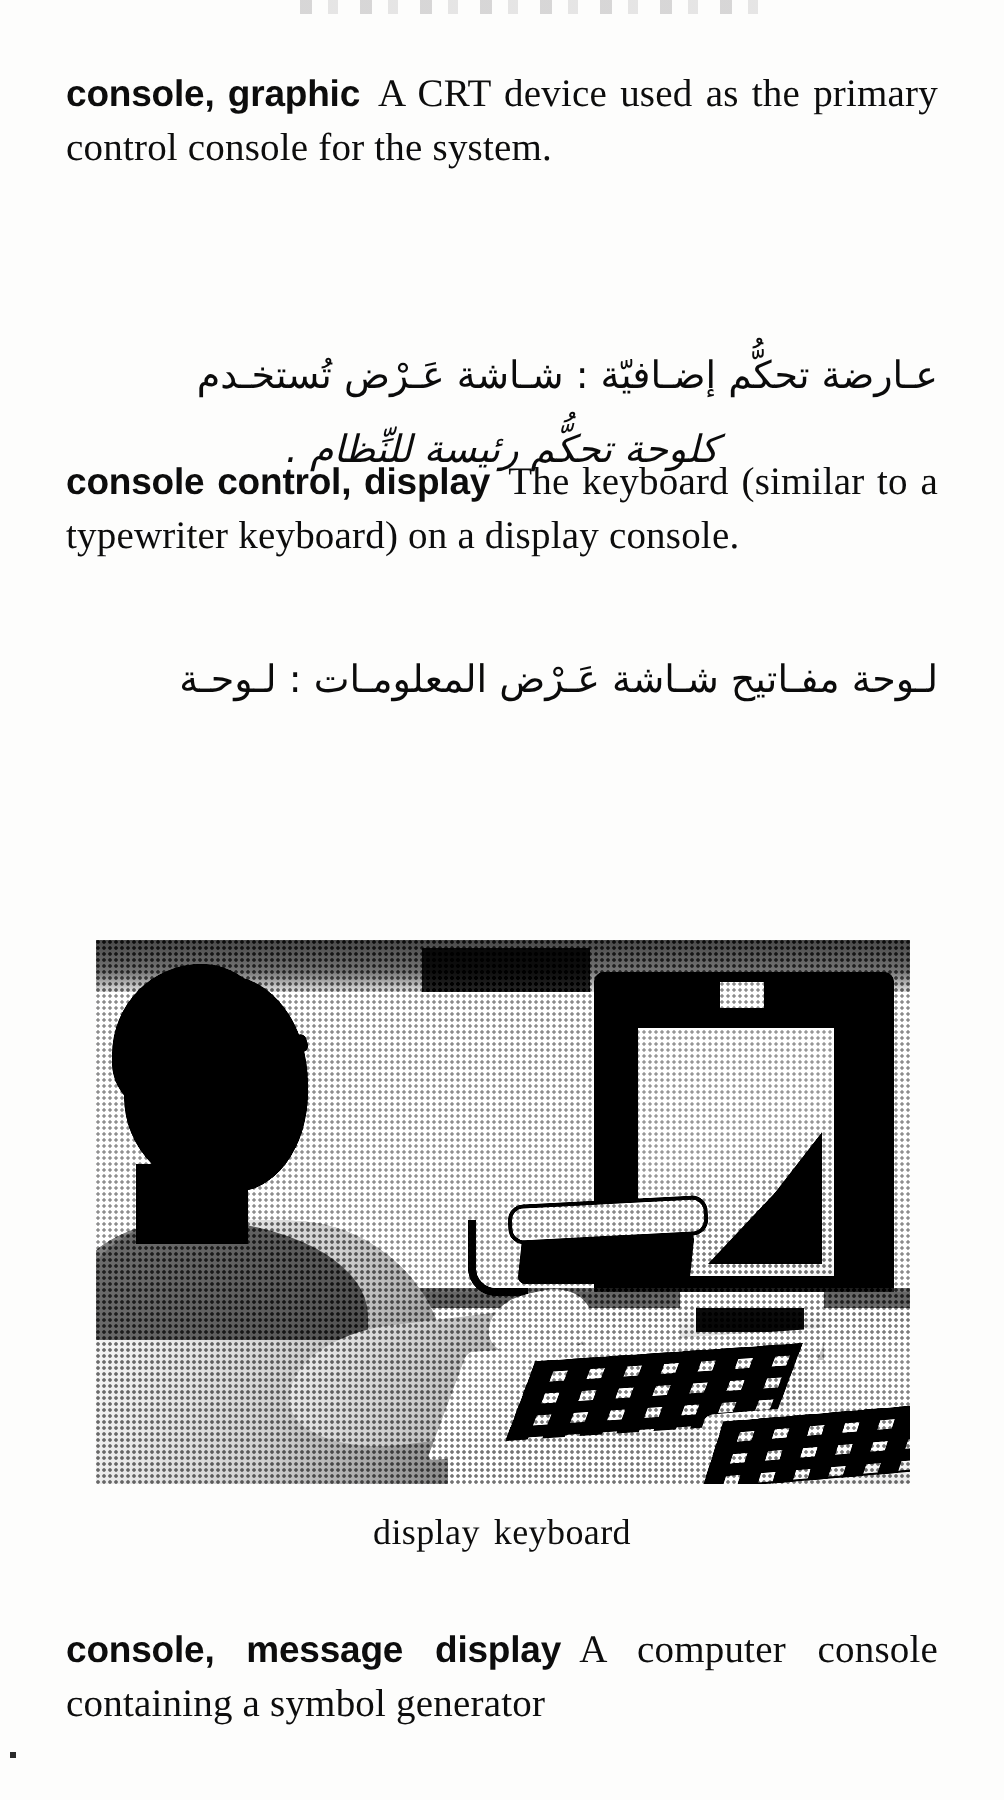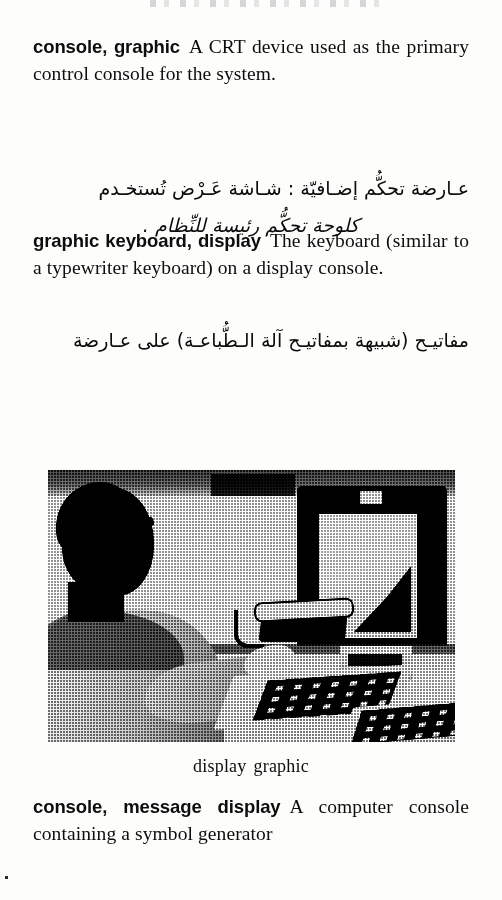--- a/index.html
+++ b/index.html
@@ -269,25 +269,25 @@
   <div class="en-block" style="top:34px;">
     <span class="headword">console, graphic</span><span class="gap"></span><span>A CRT device used as the primary control console for the system.</span>
   </div>
 
   <div class="ar-block" style="top:128px;margin-top:42px;">
     <span class="ar-line">عـارضة تحكُّم إضـافيّة : شـاشة عَـرْض تُستخـدم</span>
     <span class="ar-line last">كلوحة تحكُّم رئيسة للنِّظام .</span>
   </div>
 
   <div class="en-block" style="top:228px;">
-    <span class="headword">graphic keyboard, display</span><span class="gap"></span><span>The keyboard (similar to a typewriter keyboard) on a display console.</span>
+    <span class="headword">console control, display</span><span class="gap"></span><span>The keyboard (similar to a typewriter keyboard) on a display console.</span>
   </div>
 
   <div class="ar-block" style="top:322px;">
-    <span class="ar-line">مفاتيـح (شبيهة بمفاتيـح آلة الـطُّباعـة) على عـارضة</span>
+    <span class="ar-line">لـوحة مفـاتيح شـاشة عَـرْض المعلومـات : لـوحـة</span>
   </div>
 
   <figure id="photo-figure" style="margin:0;">
     <div id="photo-frame">
       <div class="ph" id="ph-wall"></div>
       <div class="ph" id="ph-wall-top"></div>
       <div class="ph" id="ph-panel"></div>
 
       <div class="ph" id="ph-monitor-body"></div>
       <div class="ph" id="ph-monitor-screen"></div>
@@ -315,22 +315,22 @@
       <div class="ph" id="ph-hand"></div>
 
       <div class="ph" id="ph-kbd-main"></div>
       <div class="ph" id="ph-kbd-keys"></div>
       <div class="ph" id="ph-kbd-right"></div>
       <div class="ph" id="ph-kbd-right-keys"></div>
     </div>
   </figure>
 
   <div id="caption">
-    <span>display</span><span class="cap-gap"></span><span>graphic</span>
-  </div>
-
-  <div class="en-block" style="top:794px;">
+    <span>display</span><span class="cap-gap"></span><span>keyboard</span>
+  </div>
+
+  <div class="en-block" style="top:812px;">
     <span class="headword">console, message display</span><span class="gap"></span><span>A computer console containing a symbol generator</span>
   </div>
 
   <div id="ink-dot"></div>
 
 </div>
 
 </body></html>

